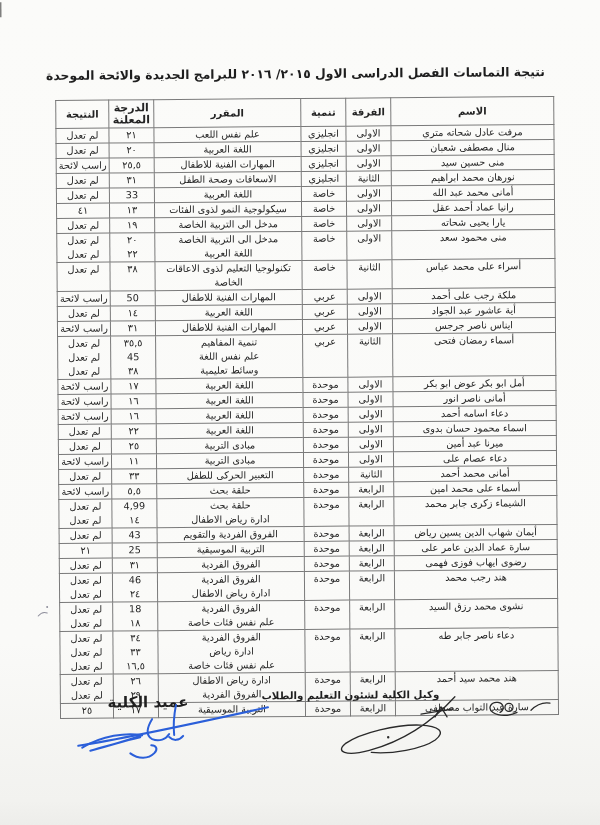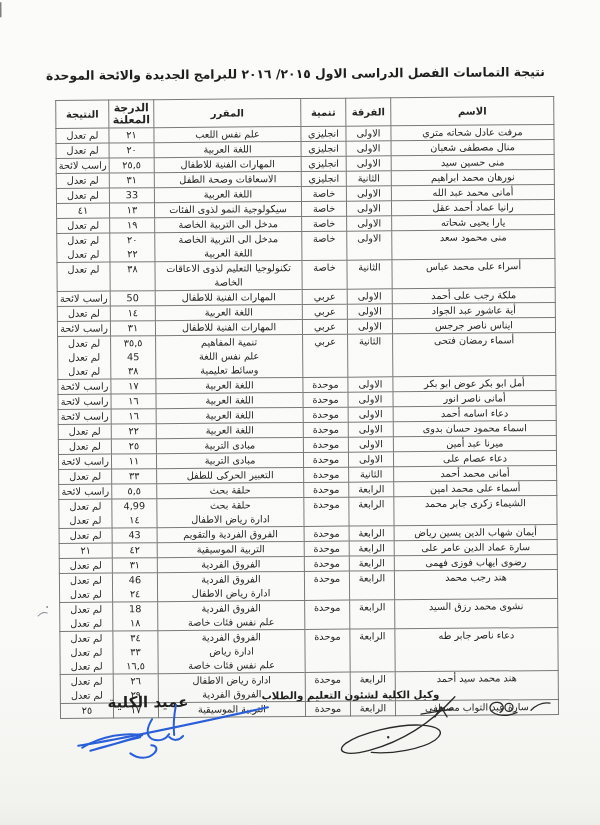--- a/index.html
+++ b/index.html
@@ -405,21 +405,21 @@
           </td>
         </tr>
         <tr>
           <td class="c-name">سارة عماد الدين عامر على</td>
           <td class="c-mid">الرابعة</td>
           <td class="c-mid">موحدة</td>
           <td class="c-course">
             <div class="line">التربية الموسيقية</div>
           </td>
           <td class="c-mid">
-            <div class="line">٤٢</div>
+            <div class="line">25</div>
           </td>
           <td class="c-res">
             <div class="line">٢١</div>
           </td>
         </tr>
         <tr>
           <td class="c-name">رضوى ايهاب فوزى فهمى</td>
           <td class="c-mid">الرابعة</td>
           <td class="c-mid">موحدة</td>
           <td class="c-course">

